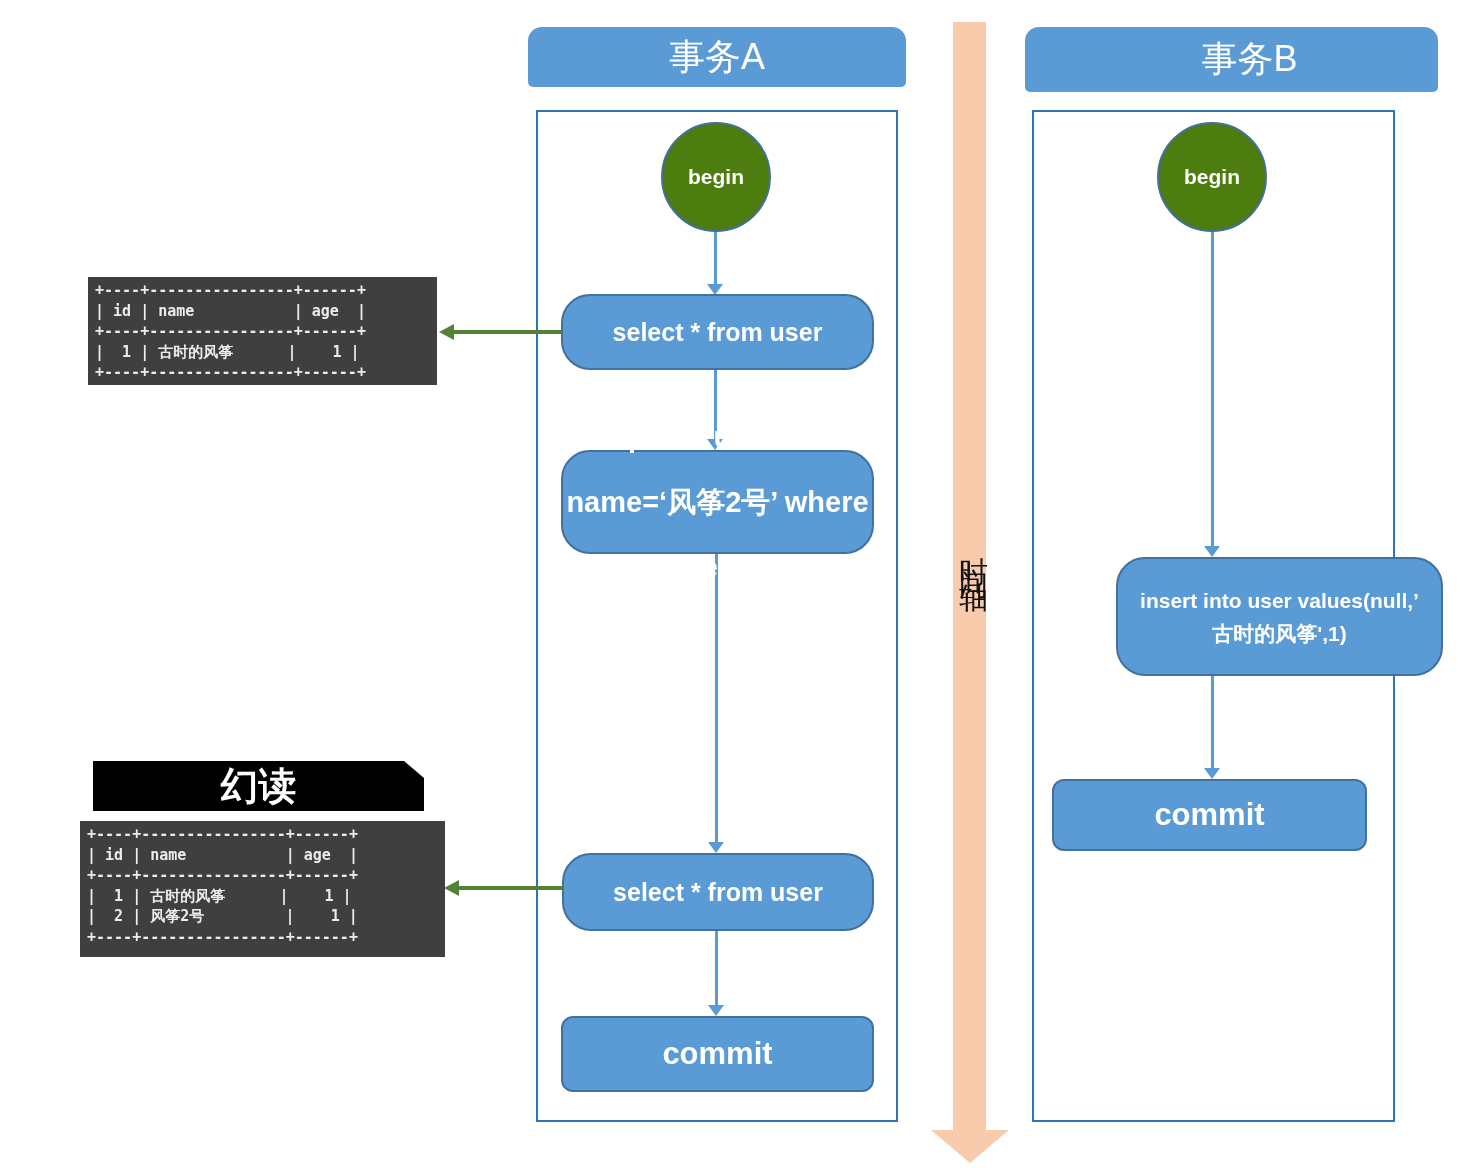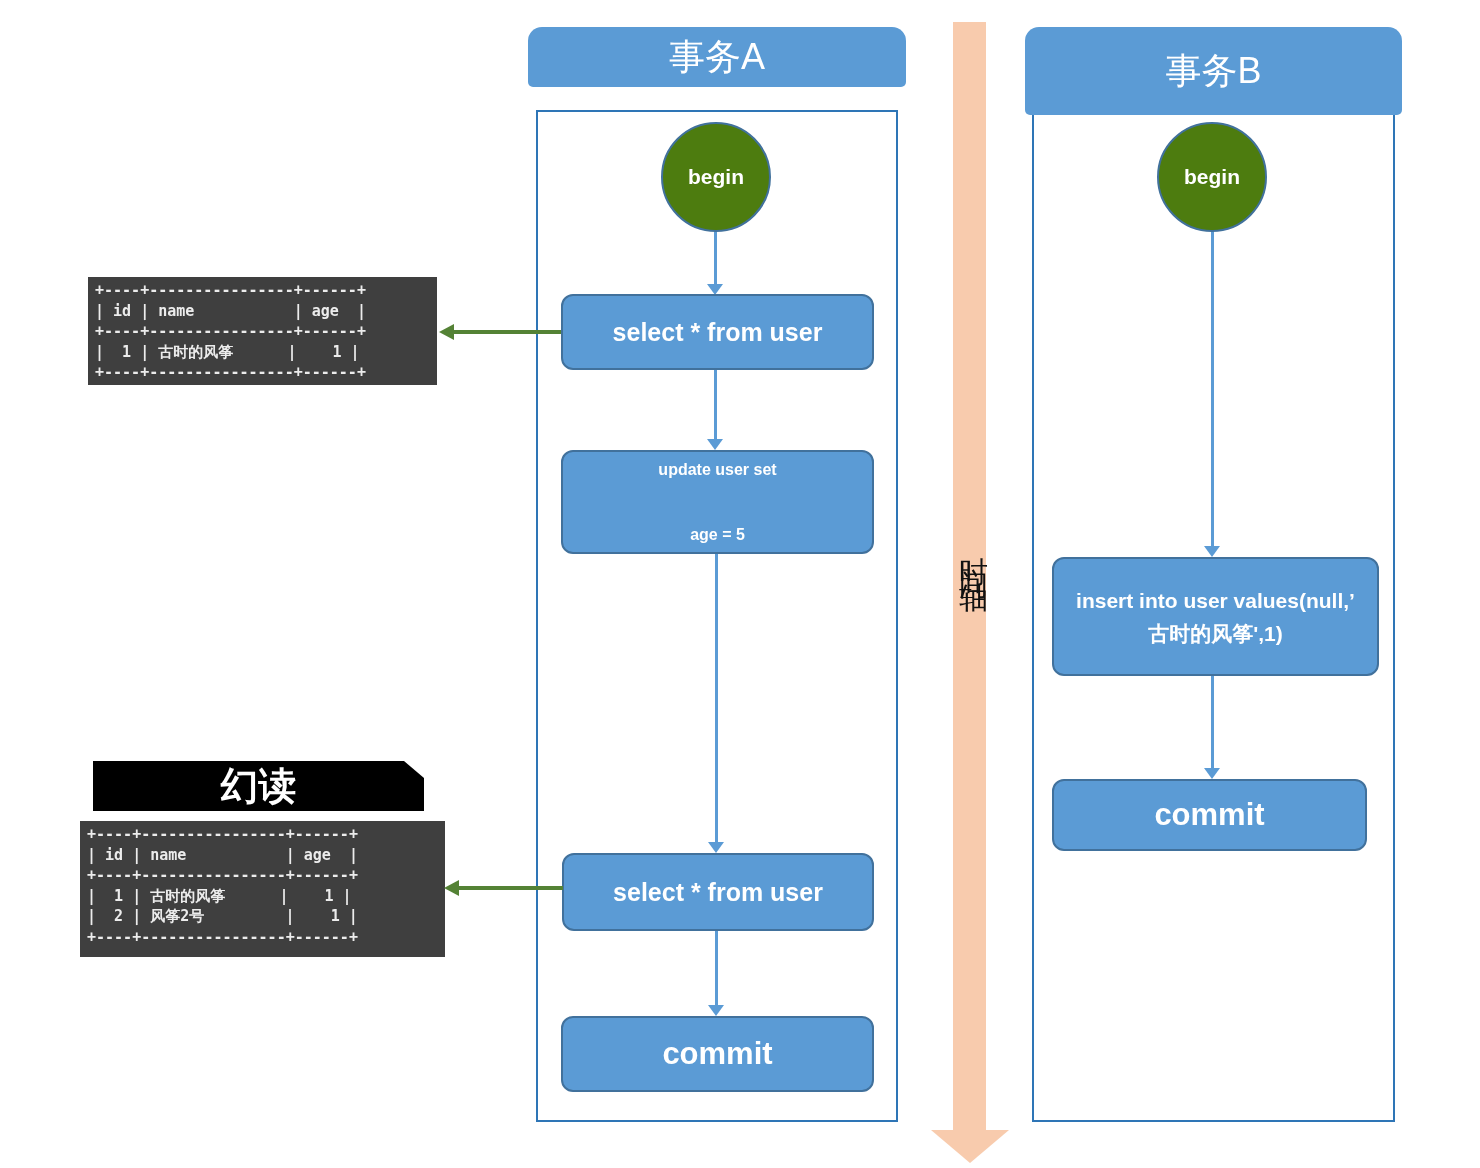--- a/index.html
+++ b/index.html
@@ -12,45 +12,45 @@
   .lane { position:absolute; border:2px solid #2E75B6; background:#ffffff; }
   .laneA { left:536px; top:110px; width:358px; height:1008px; }
   .laneB { left:1032px; top:110px; width:359px; height:1008px; }
 
   .lane-header {
     position:absolute; background:#5B9BD5; color:#ffffff;
     display:flex; align-items:center; justify-content:center;
     font-size:36px; border-radius:14px 14px 5px 5px; z-index:4;
   }
   .hA { left:528px; top:27px; width:378px; height:60px; }
-  .hB { left:1025px; top:27px; width:377px; height:88px; }
+  .hB { left:1025px; top:27px; width:377px; height:65px;padding-left:36px; }
 
   
   .circle {
     position:absolute; width:106px; height:106px; border-radius:50%;
     background:#4d7c0f; border:2px solid #41719C; color:#ffffff;
     display:flex; align-items:center; justify-content:center;
     font-size:21px; font-weight:bold; z-index:4;
   }
   .cA { left:661px; top:122px; }
   .cB { left:1157px; top:122px; }
 
   
   .node {
     position:absolute; background:#5B9BD5; border:2px solid #41719C;
-    border-radius:12px; color:#ffffff; font-weight:bold; text-align:center;
+    border-radius:29px; color:#ffffff; font-weight:bold; text-align:center;
     display:flex; flex-direction:column; align-items:center; justify-content:center;
     z-index:4;
   }
   .node span { display:block; }
   .selectA1 { left:561px; top:294px; width:309px; height:72px; font-size:25px; }
-  .updateA  { left:561px; top:450px; width:309px; height:100px; font-size:16px; line-height:34px;gap:31px; }
+  .updateA  { left:561px; top:450px; width:309px; height:100px; font-size:29px; line-height:34px;gap:31px; }
   .selectA2 { left:562px; top:853px; width:308px; height:74px; font-size:25px; }
   .commitA  { left:561px; top:1016px; width:309px; height:72px; font-size:31px; border-radius:12px; }
-  .insertB  { left:1052px; top:557px; width:323px; height:115px; font-size:21px; line-height:33px; }
+  .insertB  { left:1116px; top:557px; width:323px; height:115px; font-size:21px; line-height:33px; }
   .commitB  { left:1052px; top:779px; width:311px; height:68px; font-size:31px; border-radius:12px; }
 
   
   .vline { position:absolute; width:3px; background:#5B9BD5; z-index:3; }
   .varrow {
     position:absolute; width:0; height:0; z-index:3;
     border-left:8px solid transparent; border-right:8px solid transparent;
     border-top:11px solid #5B9BD5;
   }
   .la1 { left:714px; top:230px; height:56px; }  .la1h { left:707px; top:284px; }
@@ -122,20 +122,21 @@
   <div class="vline la1"></div>
   <div class="varrow la1h"></div>
   <div class="node selectA1">
     <span>select * from user</span>
   </div>
 
   <div class="vline la2"></div>
   <div class="varrow la2h"></div>
   <div class="node updateA">
     <span>update user set</span>
+    <span>name=‘风筝2号’ where</span>
     <span>age = 5</span>
   </div>
 
   <div class="vline la3"></div>
   <div class="varrow la3h"></div>
   <div class="node selectA2">
     <span>select * from user</span>
   </div>
 
   <div class="vline la4"></div>

